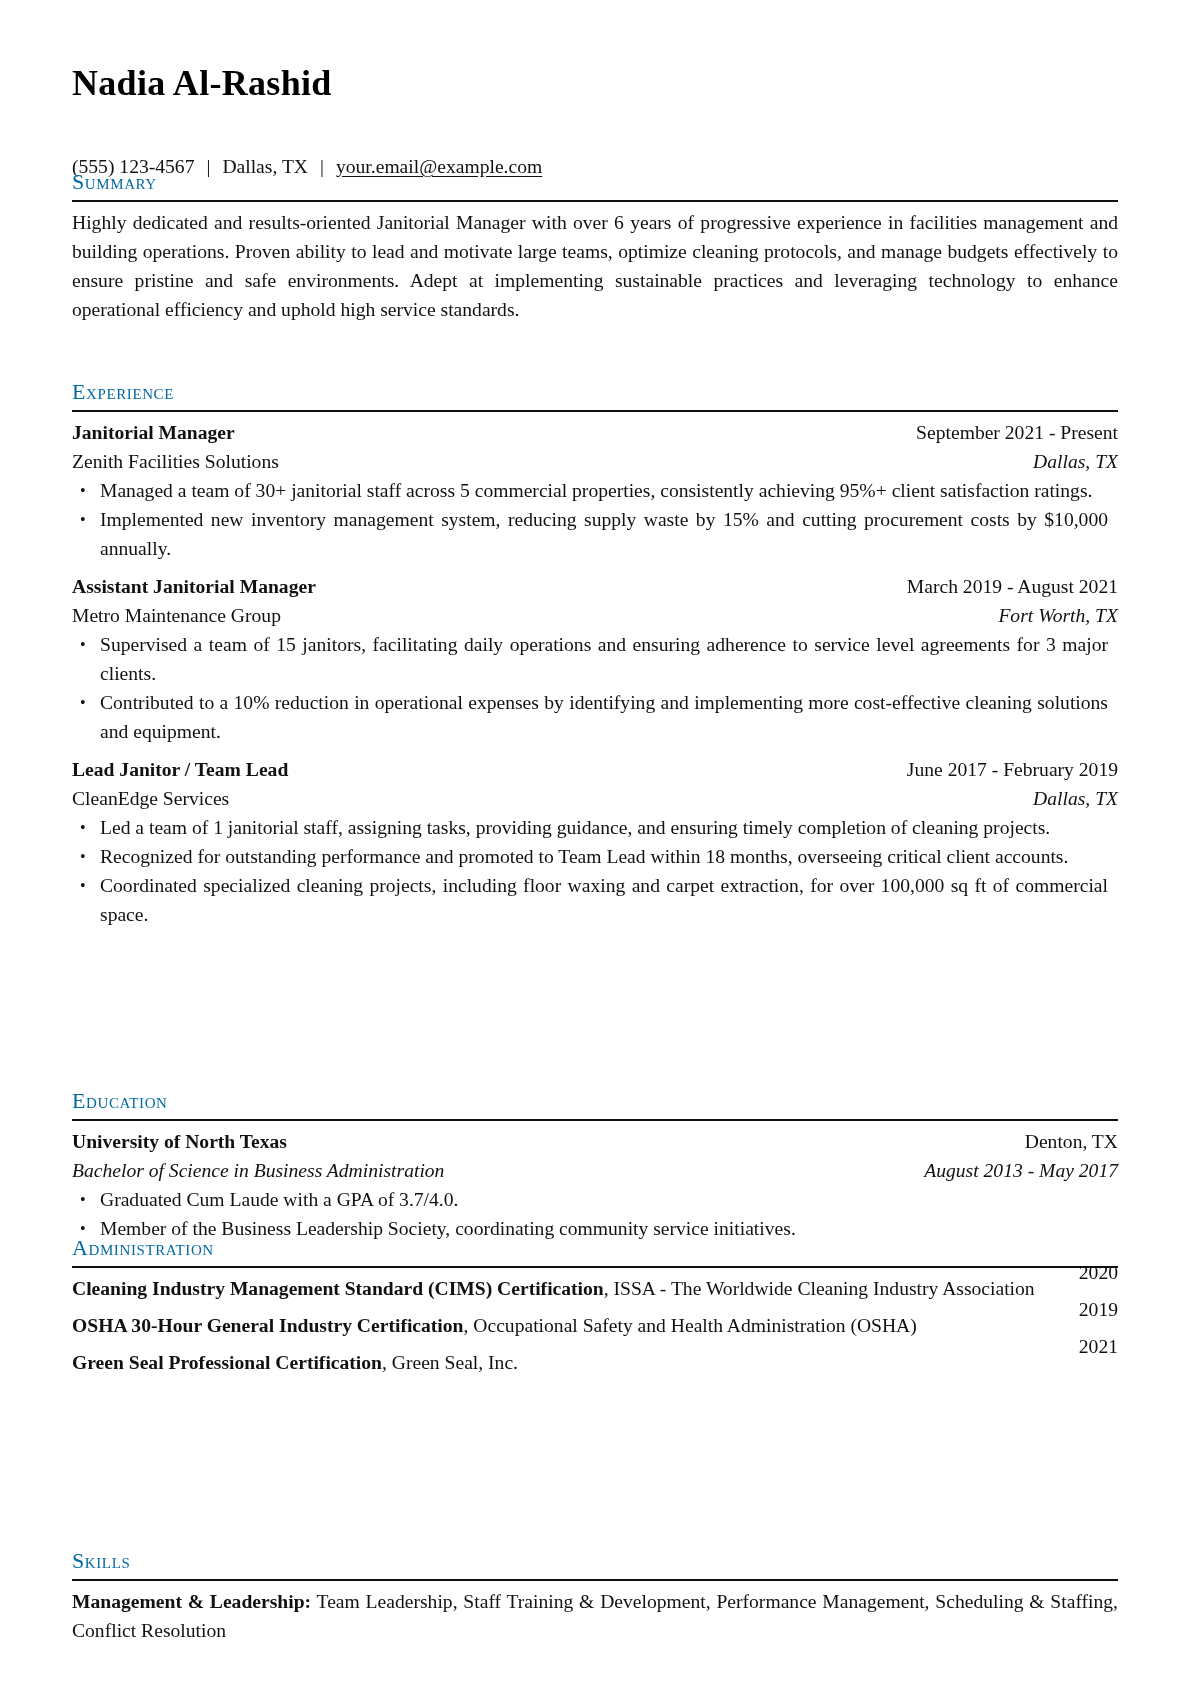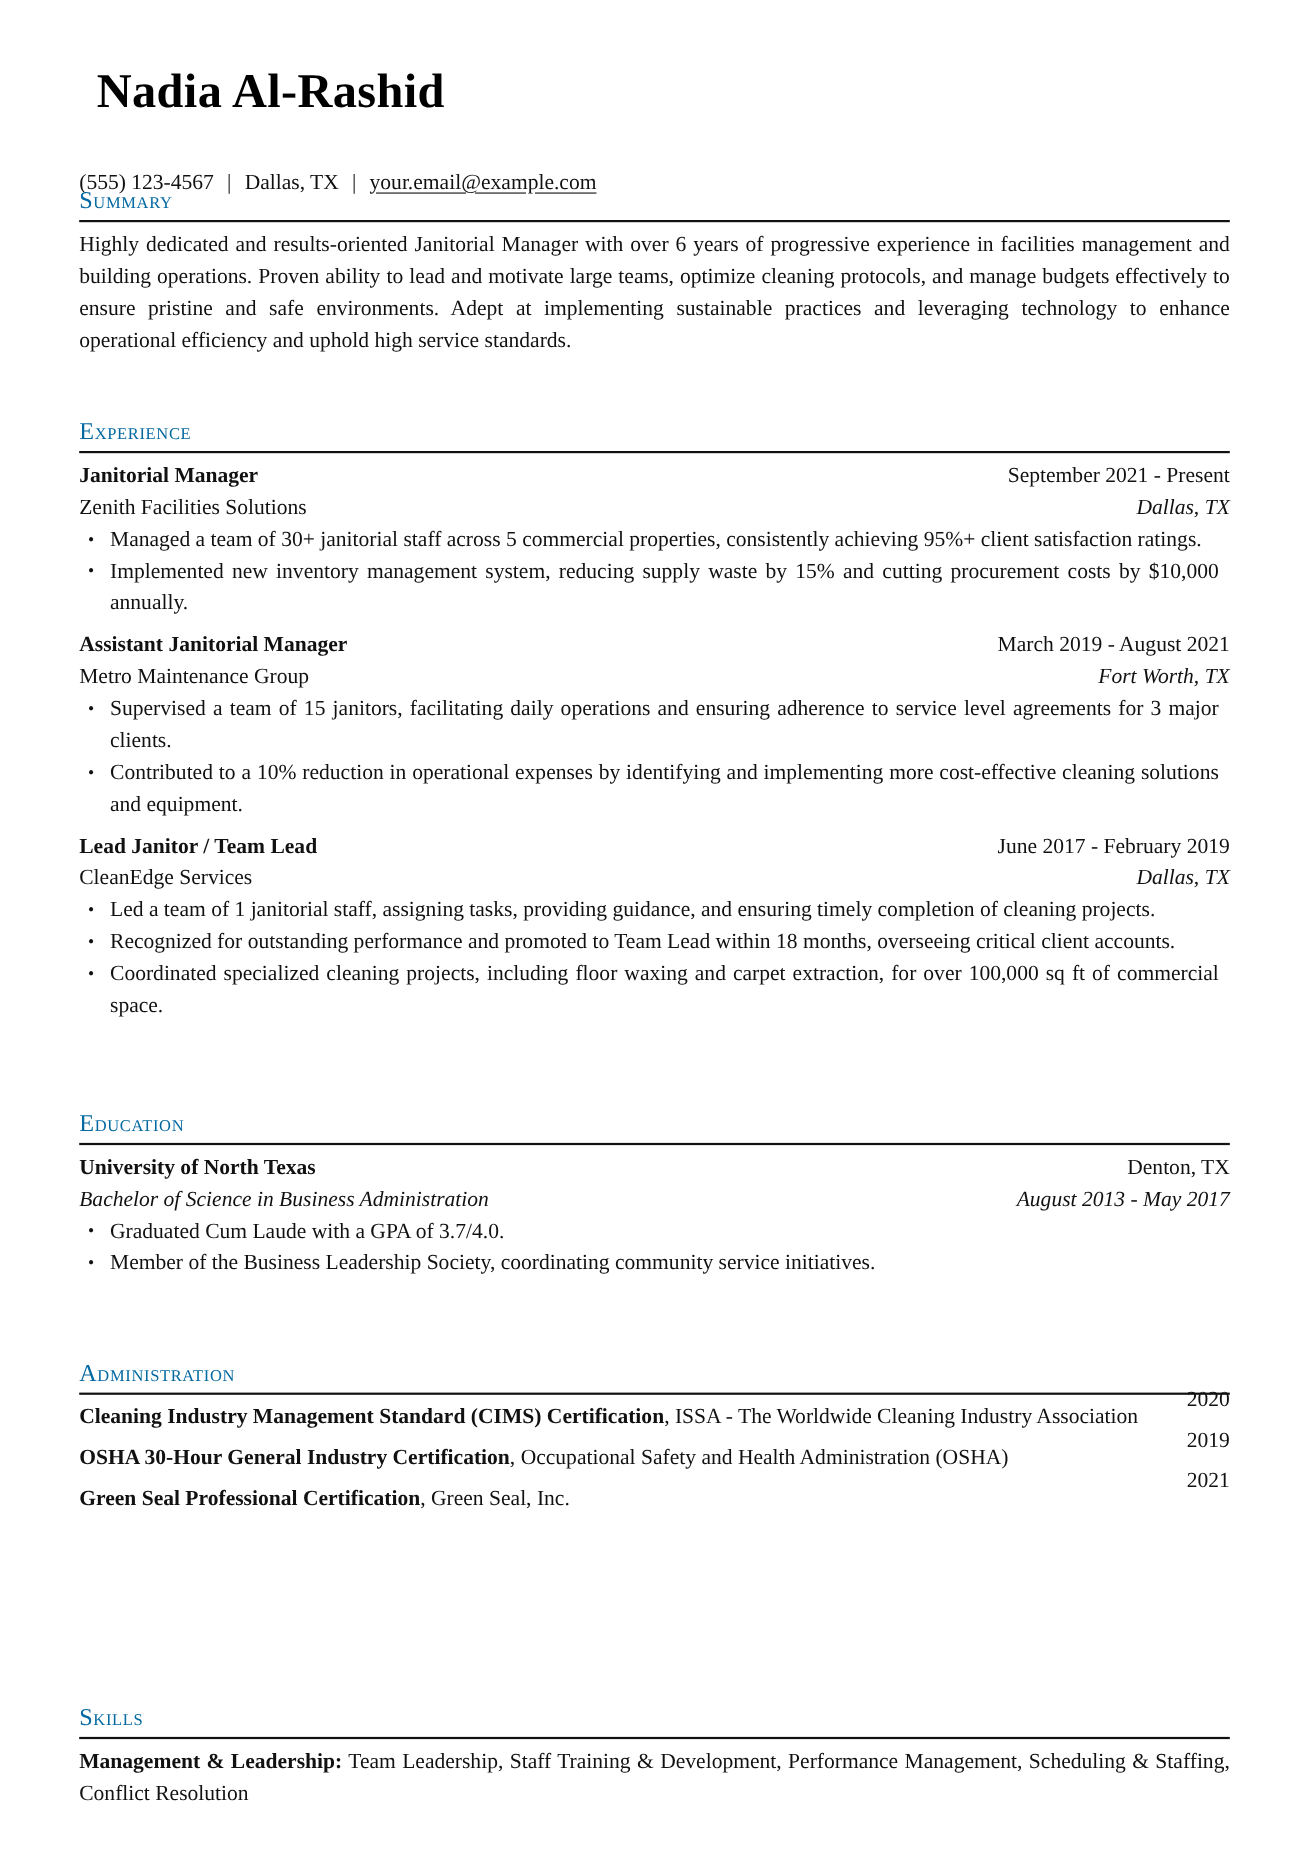--- a/index.html
+++ b/index.html
@@ -6,23 +6,22 @@
   body {
     width: 1190px; height: 1683px; position: relative; overflow: hidden;
     font-family: "Liberation Serif", "DejaVu Serif", serif;
     color: #111111;
     font-size: 19.6px;
     line-height: 29px;
   }
   .page { position: absolute; left: 72px; top: 0; width: 1046px; }
   .name {
     position: absolute; left: 0; top: 58px;
-    font-size: 44px; font-weight: bold; line-height: 50px; letter-spacing: 0.3px;
+    font-size: 36px; font-weight: bold; line-height: 50px; letter-spacing: 0.3px;
     color: #000;
-    margin-left: 16px;
   }
   .contact { position: absolute; left: 0; top: 119px; white-space: nowrap; margin-top: 33px; }
   .contact .sep { margin: 0 12px; }
   .contact a { color: #111; text-decoration: underline; text-underline-offset: 3px; }
   .section { position: absolute; left: 0; width: 1046px; }
   .section-head {
     font-size: 22px; font-weight: normal; font-variant: small-caps; letter-spacing: 0.6px;
     line-height: 28px; height: 28px; color: #0369a1;
   }
   .rule { height: 2px; background: #111; margin-top: 4px; margin-bottom: 6px; }
@@ -98,21 +97,21 @@
         <span class="ital">Dallas, TX</span>
       </div>
       <ul>
         <li>Led a team of 1 janitorial staff, assigning tasks, providing guidance, and ensuring timely completion of cleaning projects.</li>
         <li>Recognized for outstanding performance and promoted to Team Lead within 18 months, overseeing critical client accounts.</li>
         <li>Coordinated specialized cleaning projects, including floor waxing and carpet extraction, for over 100,000 sq ft of commercial space.</li>
       </ul>
     </div>
   </div>
 
-  <div class="section" style="top:1007px;">
+  <div class="section" style="top:1087px;">
     <div class="section-head">Education</div>
     <div class="rule"></div>
     <div class="row">
       <span class="bold">University of North Texas</span>
       <span>Denton, TX</span>
     </div>
     <div class="row">
       <span class="ital">Bachelor of Science in Business Administration</span>
       <span class="ital">August 2013 - May 2017</span>
     </div>

